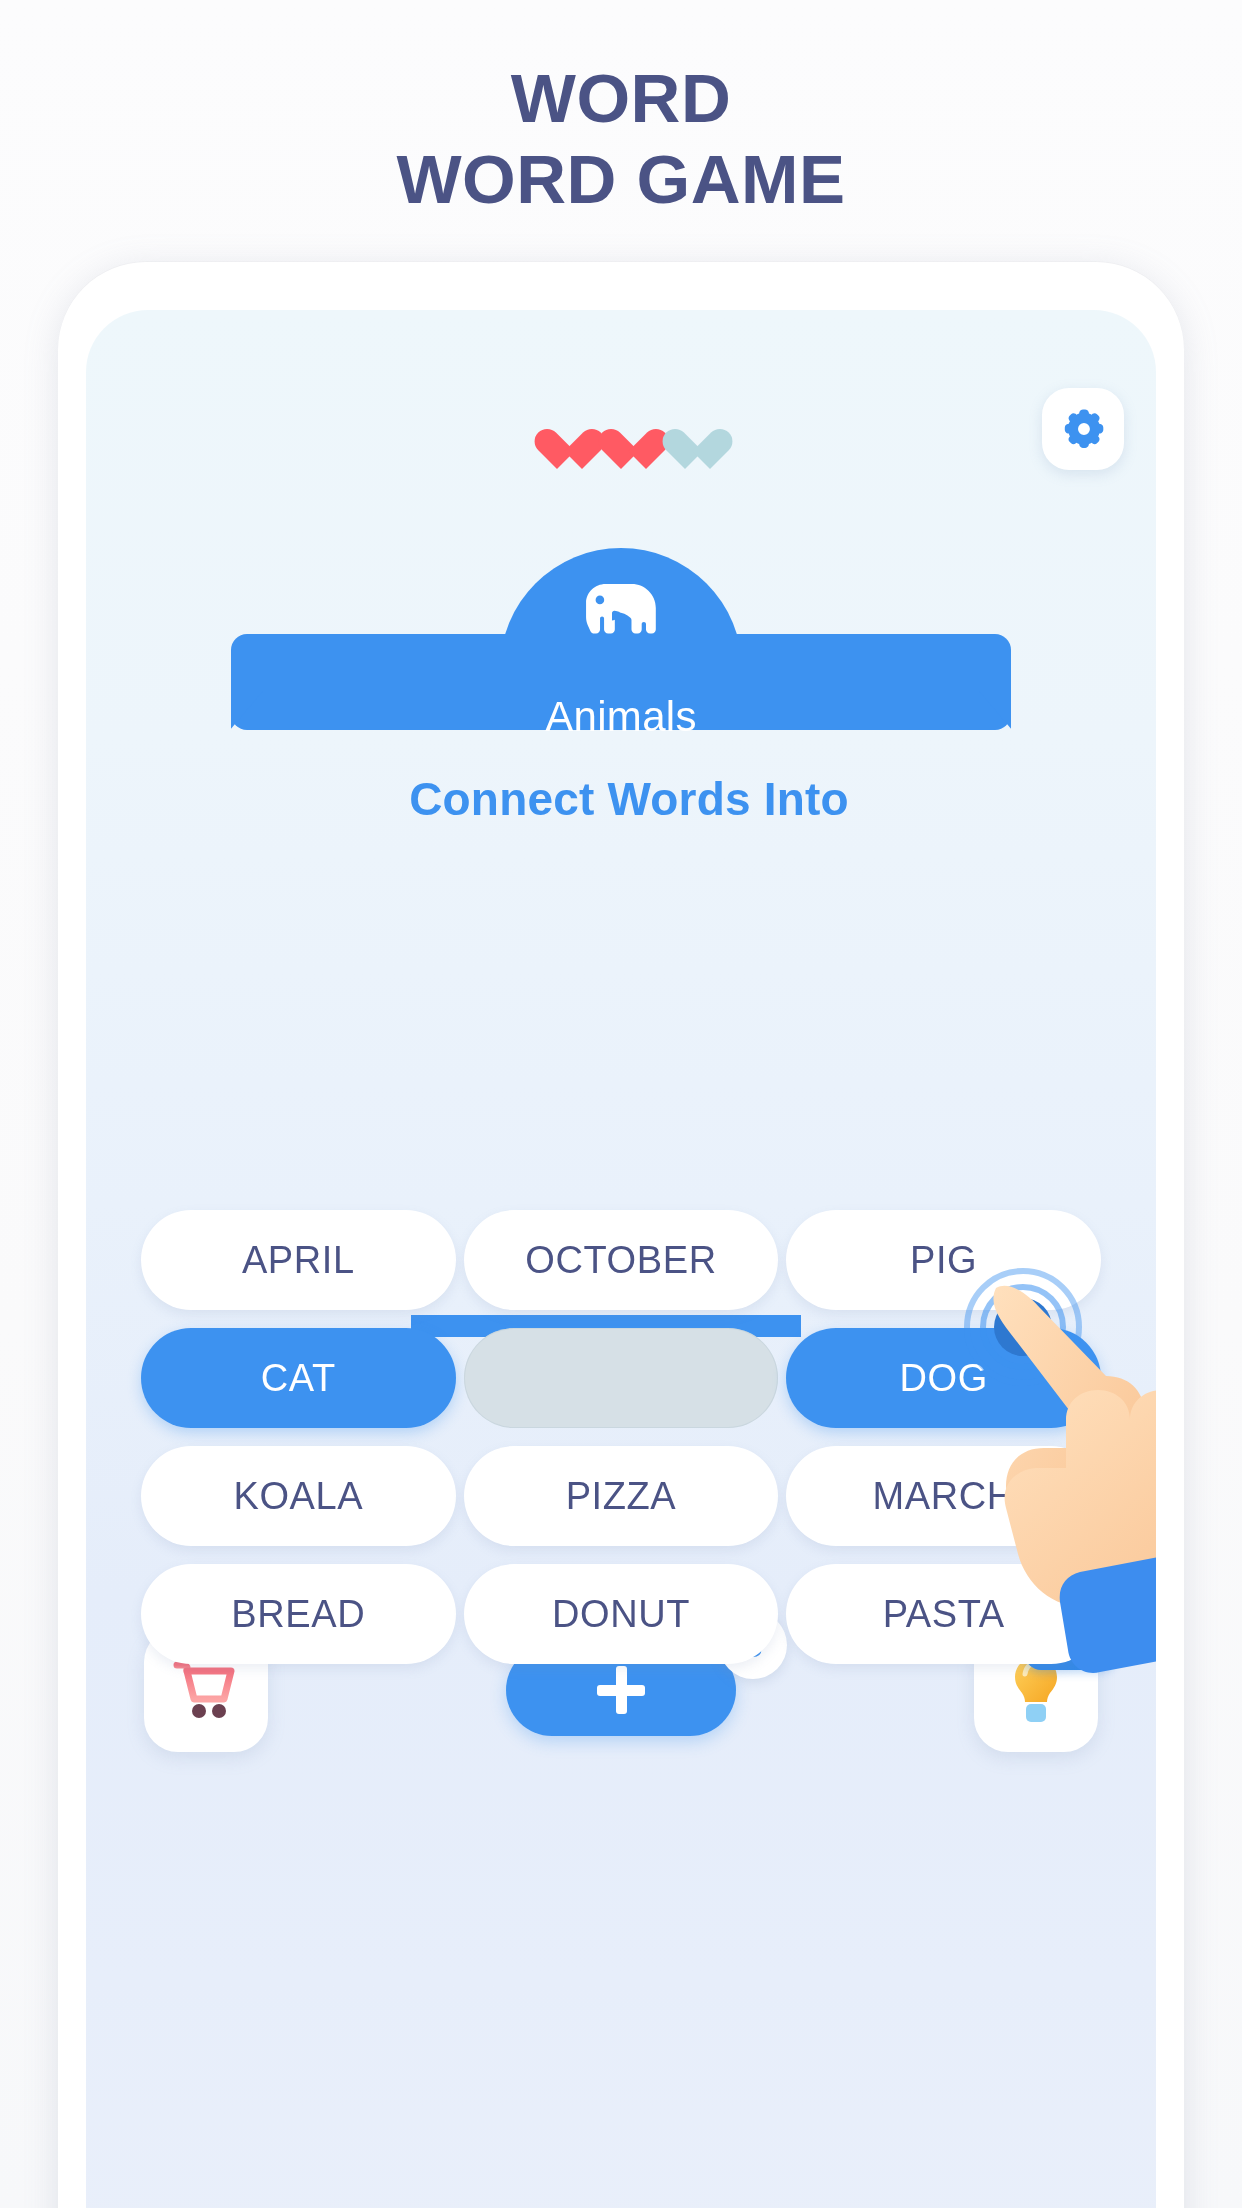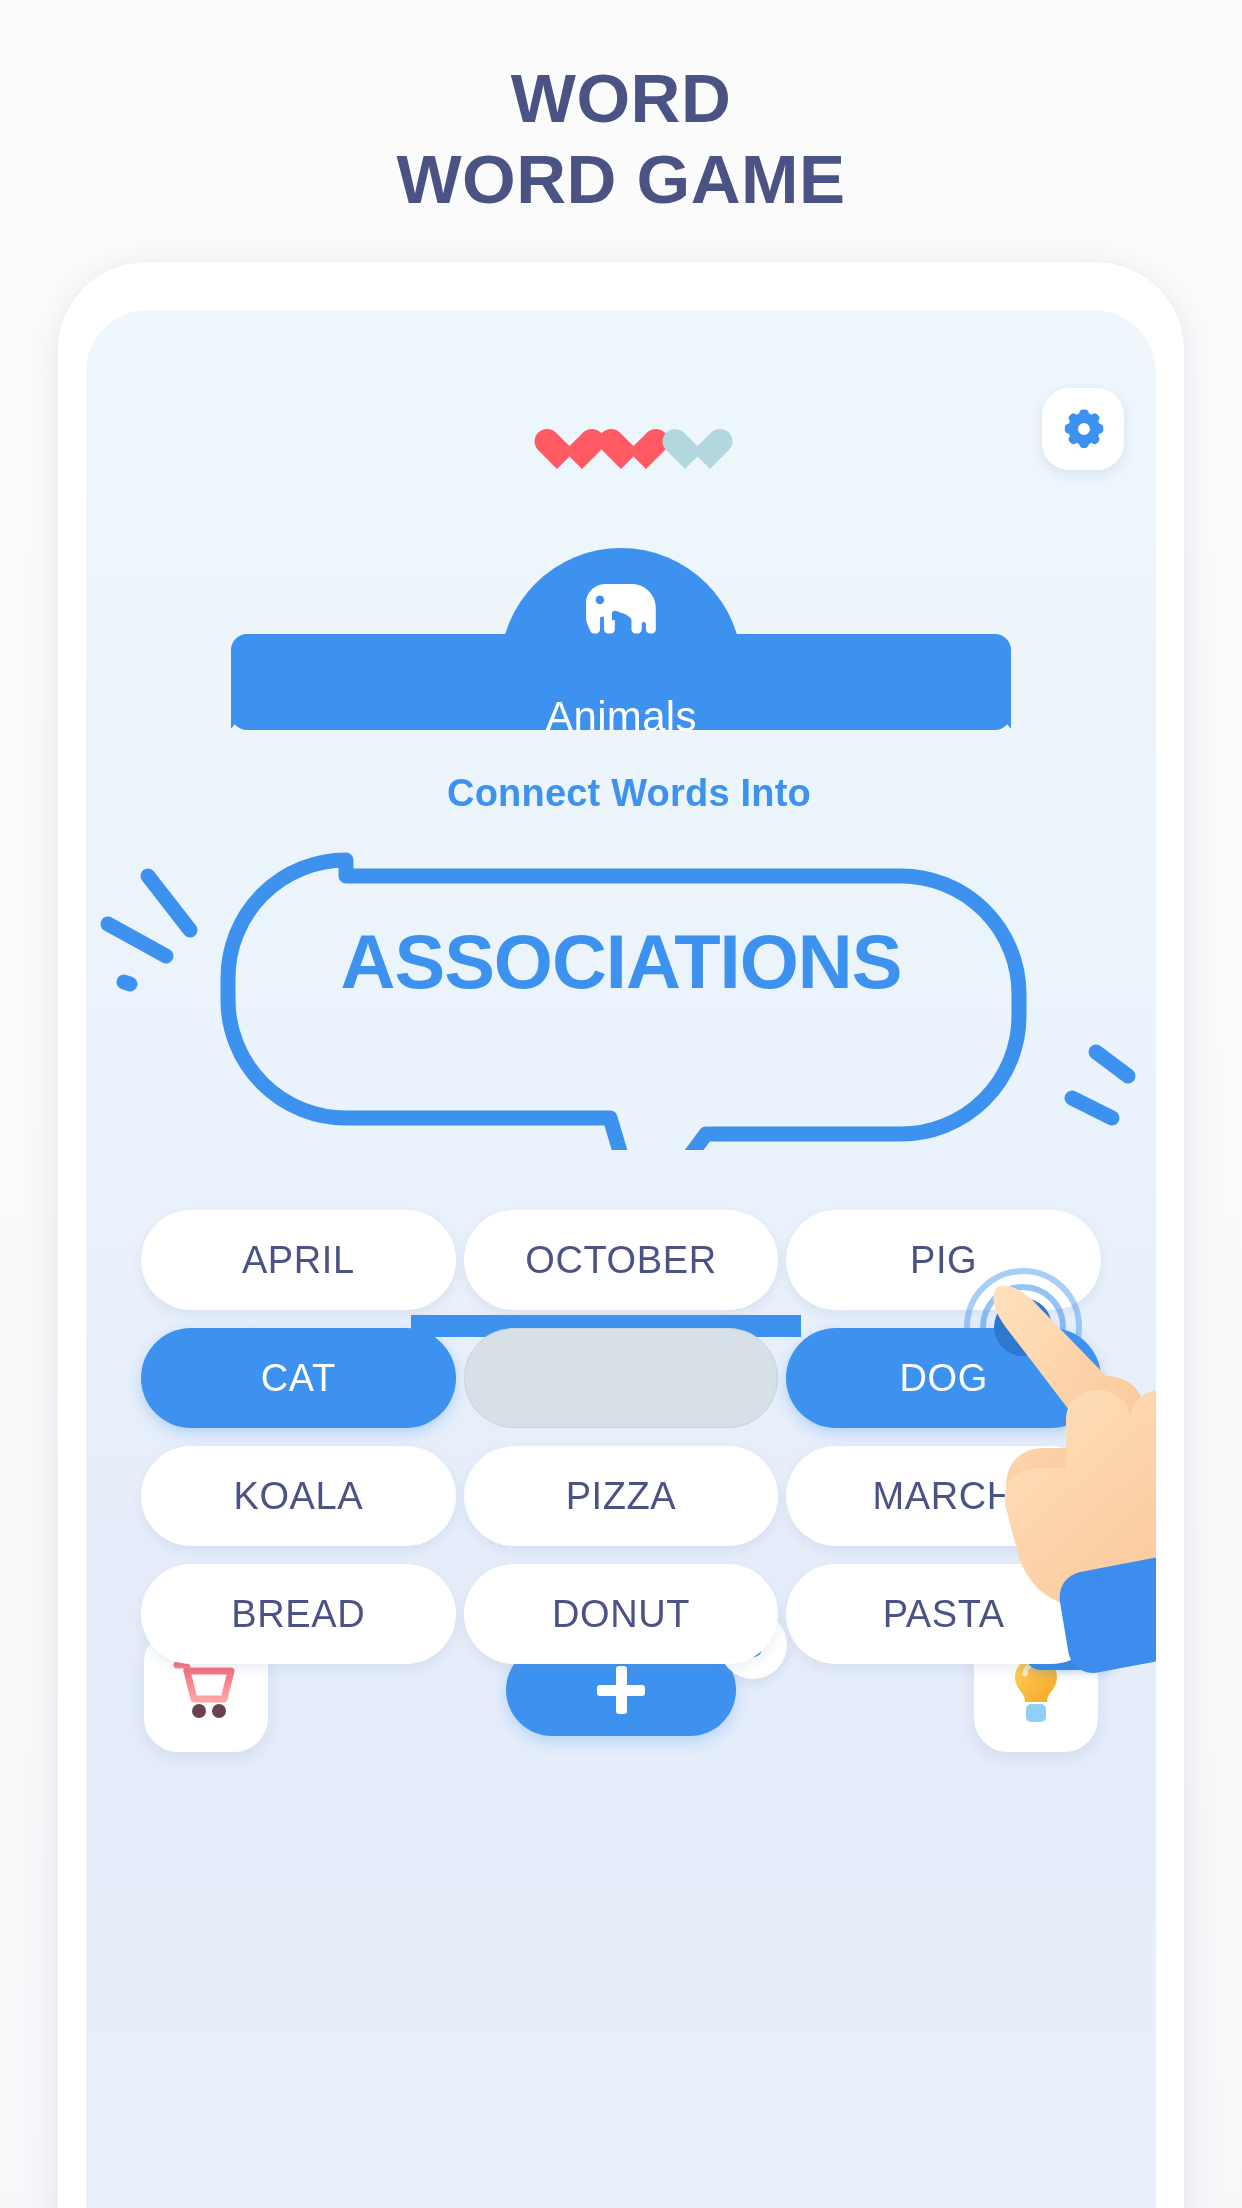--- a/index.html
+++ b/index.html
@@ -121,21 +121,21 @@
   .banner-label {
     position: absolute; left: 0; top: 104px; width: 1070px;
     text-align: center; color: #FFFFFF; font-size: 42px; font-weight: 400;
     z-index: 3; letter-spacing: 0.3px; margin-top: 41px;
   }
 
   
   .subtitle {
     position: absolute; top: 462px; left: 0; width: 1070px;
     text-align: center; color: #3D92F0;
-    font-size: 38px; font-weight: 700; letter-spacing: 0.2px; padding-left: 16px;
+    font-size: 46px; font-weight: 700; letter-spacing: 0.2px; padding-left: 16px;
   }
   .bubble-zone {
     position: absolute; top: 520px; left: 0; width: 1070px; height: 320px;
   }
   .bubble-zone svg { display:block; width: 1070px; height: 320px; }
   .bubble-text {
     position: absolute; top: 88px; left: 0; width: 1070px;
     text-align: center; color: #3D92F0;
     font-size: 76px; font-weight: 700; letter-spacing: -1px;
   }
@@ -277,36 +277,20 @@
           <svg viewBox="0 0 64 54">
             <path fill="#FFFFFF" d="M20.5 3C12.6 3 6 9.2 6 17v10.6c0 2 .4 4 1.2 5.8l2.1 4.7c.5 1.1 1.6 1.8 2.8 1.8h1.3c1.7 0 3-1.4 3-3V28.6c0-.8.7-1.5 1.5-1.5s1.5.7 1.5 1.5v8.3c0 1.7 1.4 3 3 3h2c1.7 0 3-1.3 3-3V25.5c0-1 .9-1.8 1.9-1.7 3.6.4 7 1.9 9.7 4.2.5.4.8 1 .8 1.7v7.2c0 1.7 1.4 3 3 3h1.6c1.7 0 3-1.3 3-3v-4c0-.9.7-1.6 1.6-1.6s1.6.7 1.6 1.6v4c0 1.7 1.3 3 3 3h1.3c1.7 0 3-1.3 3-3V20.8C57.9 10.9 49.8 3 40 3H20.5Zm-4.2 8.6a3.2 3.2 0 1 1 0 6.4 3.2 3.2 0 0 1 0-6.4Z"></path>
             <path fill="#3D92F0" d="M31 23.8c0 3.3-2.5 6-5.7 6.4v-5.6c0-1 .9-1.8 1.9-1.7 1.3.1 2.6.4 3.8.9Z"></path>
           </svg>
         </span>
         <div class="banner-label">Animals</div>
       </div>
 
       <div class="subtitle">Connect Words Into</div>
 
-      <div class="bubble-zone">
-        <svg viewBox="0 0 1070 320" xmlns="http://www.w3.org/2000/svg">
-          <g fill="none" stroke="#3D92F0" stroke-width="15" stroke-linecap="round">
-
-            <line x1="62" y1="46" x2="104" y2="100"></line>
-            <line x1="22" y1="94" x2="80" y2="126"></line>
-            <line x1="38" y1="152" x2="44" y2="154"></line>
-
-            <line x1="1010" y1="222" x2="1042" y2="246"></line>
-            <line x1="986" y1="268" x2="1026" y2="288"></line>
-          </g>
-
-          <path d="M260 46 H815 a118 118 0 0 1 118 118 v22 a118 118 0 0 1 -118 118 H620 L555 392 L524 288 H260 a118 118 0 0 1 -118 -118 v-22 a118 118 0 0 1 118 -118 Z" fill="none" stroke="#3D92F0" stroke-width="15" stroke-linejoin="round" stroke-linecap="round"></path>
-        </svg>
-        <div class="bubble-text">ASSOCIATIONS</div>
-      </div>
 
       <div class="link-line"></div>
 
       <div class="grid">
         <div class="tile">APRIL</div>
         <div class="tile">OCTOBER</div>
         <div class="tile">PIG</div>
 
         <div class="tile selected">CAT</div>
         <div class="tile blank"></div>

